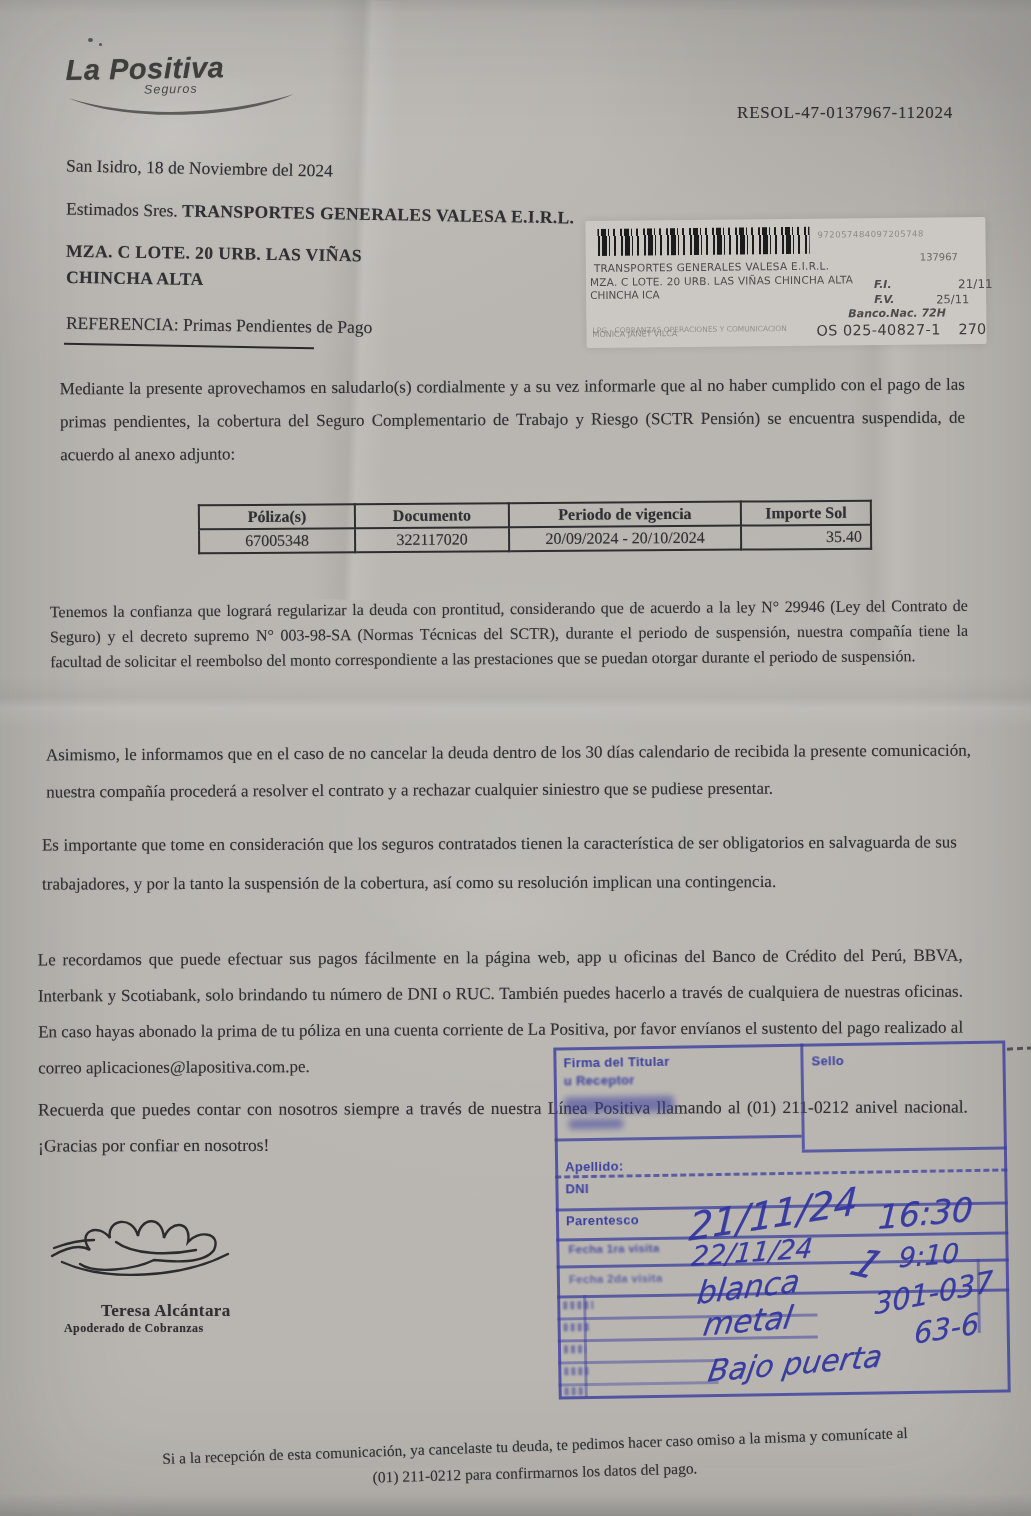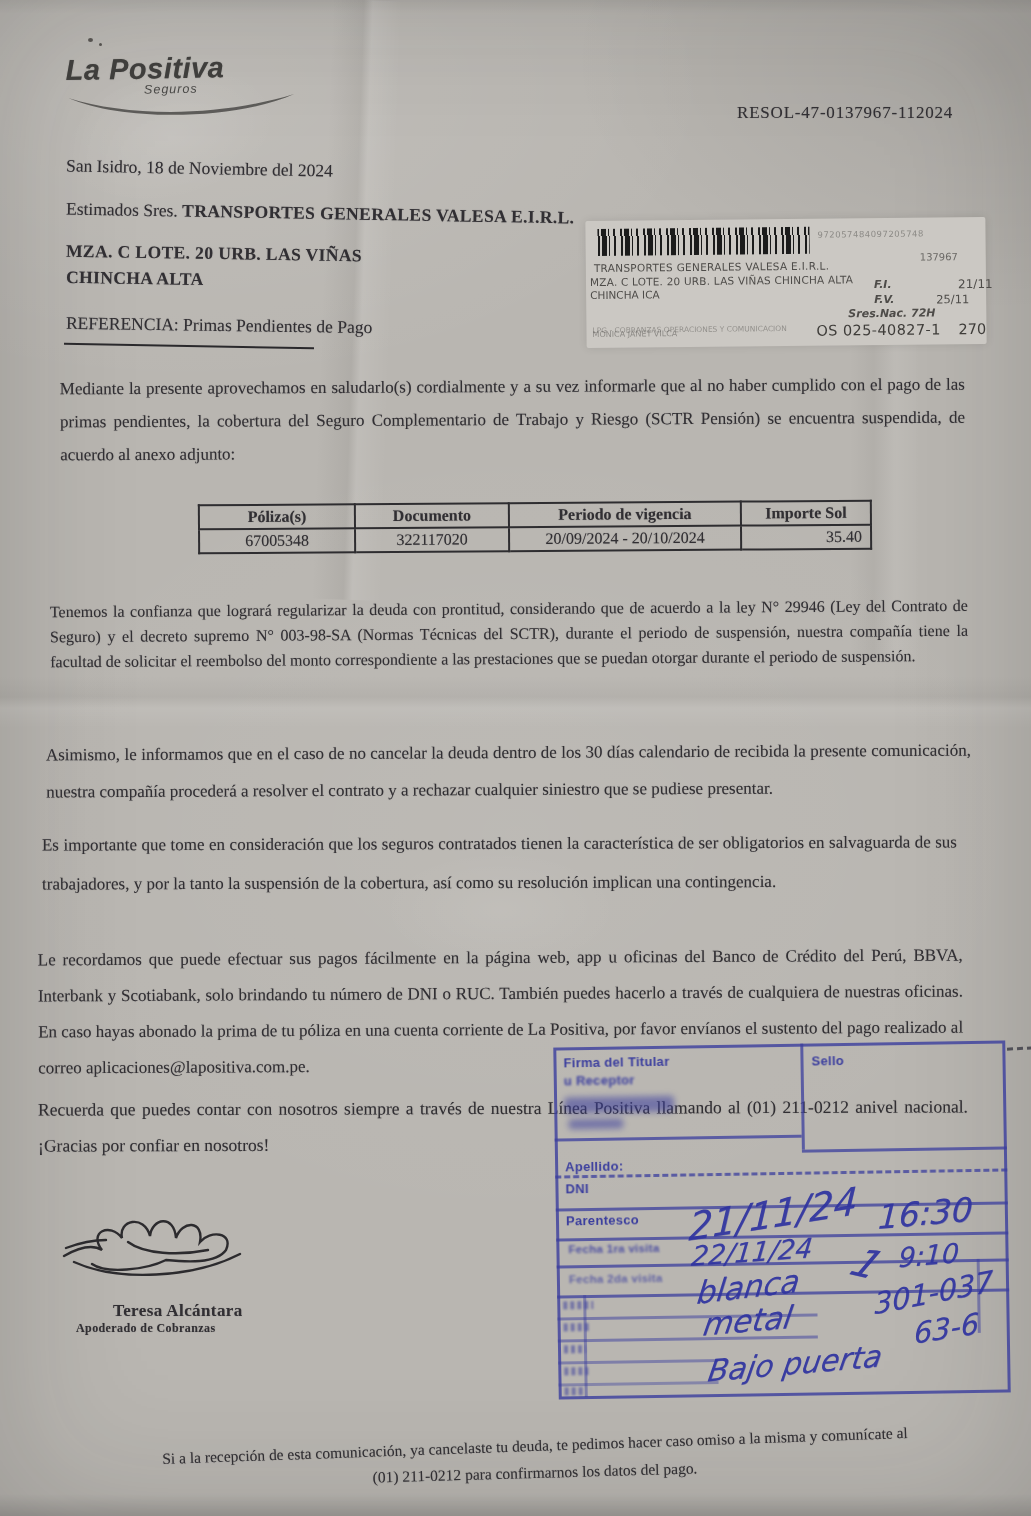--- a/index.html
+++ b/index.html
@@ -60,21 +60,21 @@
   .stamp{position:absolute;left:556px;top:1044px;width:452px;height:352px;transform:rotate(-.9deg);color:var(--stamp-blue);font-family:"Liberation Sans",sans-serif;}
   .stamp .frame{position:absolute;inset:0;border:3px solid var(--stamp-blue);opacity:.8;filter:blur(.3px);}
   .stamp .ln{position:absolute;border-top:3px solid var(--stamp-blue);opacity:.75;filter:blur(.4px);}
   .stamp .vln{position:absolute;border-left:3px solid var(--stamp-blue);opacity:.75;filter:blur(.4px);}
   .stamp .lab{position:absolute;font-weight:bold;font-size:13px;letter-spacing:.3px;filter:blur(.4px);white-space:nowrap;}
   .stamp .smudge{position:absolute;background:var(--stamp-blue);filter:blur(3px);opacity:.55;border-radius:4px;}
   .micro{position:absolute;height:8px;background:repeating-linear-gradient(90deg,rgba(58,61,155,.55) 0 4px,transparent 4px 7px);filter:blur(1px);}
   .hw{position:absolute;font-family:"DejaVu Sans",sans-serif;font-style:italic;color:var(--ink-blue);white-space:nowrap;opacity:.92;text-shadow:.4px .4px 0 rgba(47,51,160,.5);}
   .stamp-dash{position:absolute;left:1007px;top:1047px;width:26px;border-top:3px dashed #3a3a44;opacity:.8;transform:rotate(-3deg);}
 
-  .sig{position:absolute;left:58px;top:1202px;}
+  .sig{position:absolute;left:46px;top:1202px;}
   .underline{position:absolute;border-top:2.5px solid #2a292c;}
 </style>
 </head>
 <body>
 
 <div id="page">
 
   <div class="crease c1"></div>
   <div class="crease c2"></div>
   <div class="crease c3"></div>
@@ -109,21 +109,21 @@
     <div class="abs" style="left:334px;top:34px;font-size:10px;color:#6a6865;">137967</div>
     <div class="abs" style="left:8px;top:41px;font-size:10.5px;letter-spacing:.3px;">TRANSPORTES GENERALES VALESA E.I.R.L.</div>
     <div class="abs" style="left:4px;top:55px;font-size:10.5px;letter-spacing:.2px;">MZA. C LOTE. 20 URB. LAS VIÑAS   CHINCHA ALTA</div>
     <div class="abs" style="left:4px;top:68px;font-size:10.5px;">CHINCHA ICA</div>
     <div class="abs" style="left:6px;top:88px;font-size:8px;opacity:.5;margin-top:21px;">MONICA JANET VILCA</div>
     <div class="abs" style="left:6px;top:105px;font-size:7.5px;opacity:.45;">LPG - COBRANZAS OPERACIONES Y COMUNICACION</div>
     <div class="abs b" style="left:288px;top:60px;font-size:11px;font-style:italic;">F.I.</div>
     <div class="abs" style="left:332px;top:60px;font-size:12px;margin-left:40px;">21/11</div>
     <div class="abs b" style="left:288px;top:75px;font-size:11px;font-style:italic;">F.V.</div>
     <div class="abs" style="left:332px;top:75px;font-size:11.5px;margin-left:18px;">25/11</div>
-    <div class="abs b" style="left:262px;top:89px;font-size:11px;font-style:italic;">Sres.Nac. 72H</div>
+    <div class="abs b" style="left:262px;top:89px;font-size:11px;font-style:italic;">Banco.Nac. 72H</div>
     <div class="abs" style="left:230px;top:104px;font-size:14.5px;color:#3f3d3a;letter-spacing:.4px;">OS 025-40827-1</div>
     <div class="abs" style="left:372px;top:104px;font-size:14.5px;color:#3f3d3a;">270</div>
   </div>
 
   <div class="para" style="left:60px;top:370px;width:905px;font-size:17px;line-height:33px;transform:rotate(-.3deg);">Mediante la presente aprovechamos en saludarlo(s) cordialmente y a su vez informarle que al no haber cumplido con el pago de las primas pendientes, la cobertura del Seguro Complementario de Trabajo y Riesgo (SCTR Pensión) se encuentra suspendida, de acuerdo al anexo adjunto:</div>
 
   <table class="pol">
     <tbody>
         <tr>
       <th style="width:138px;">Póliza(s)</th>

